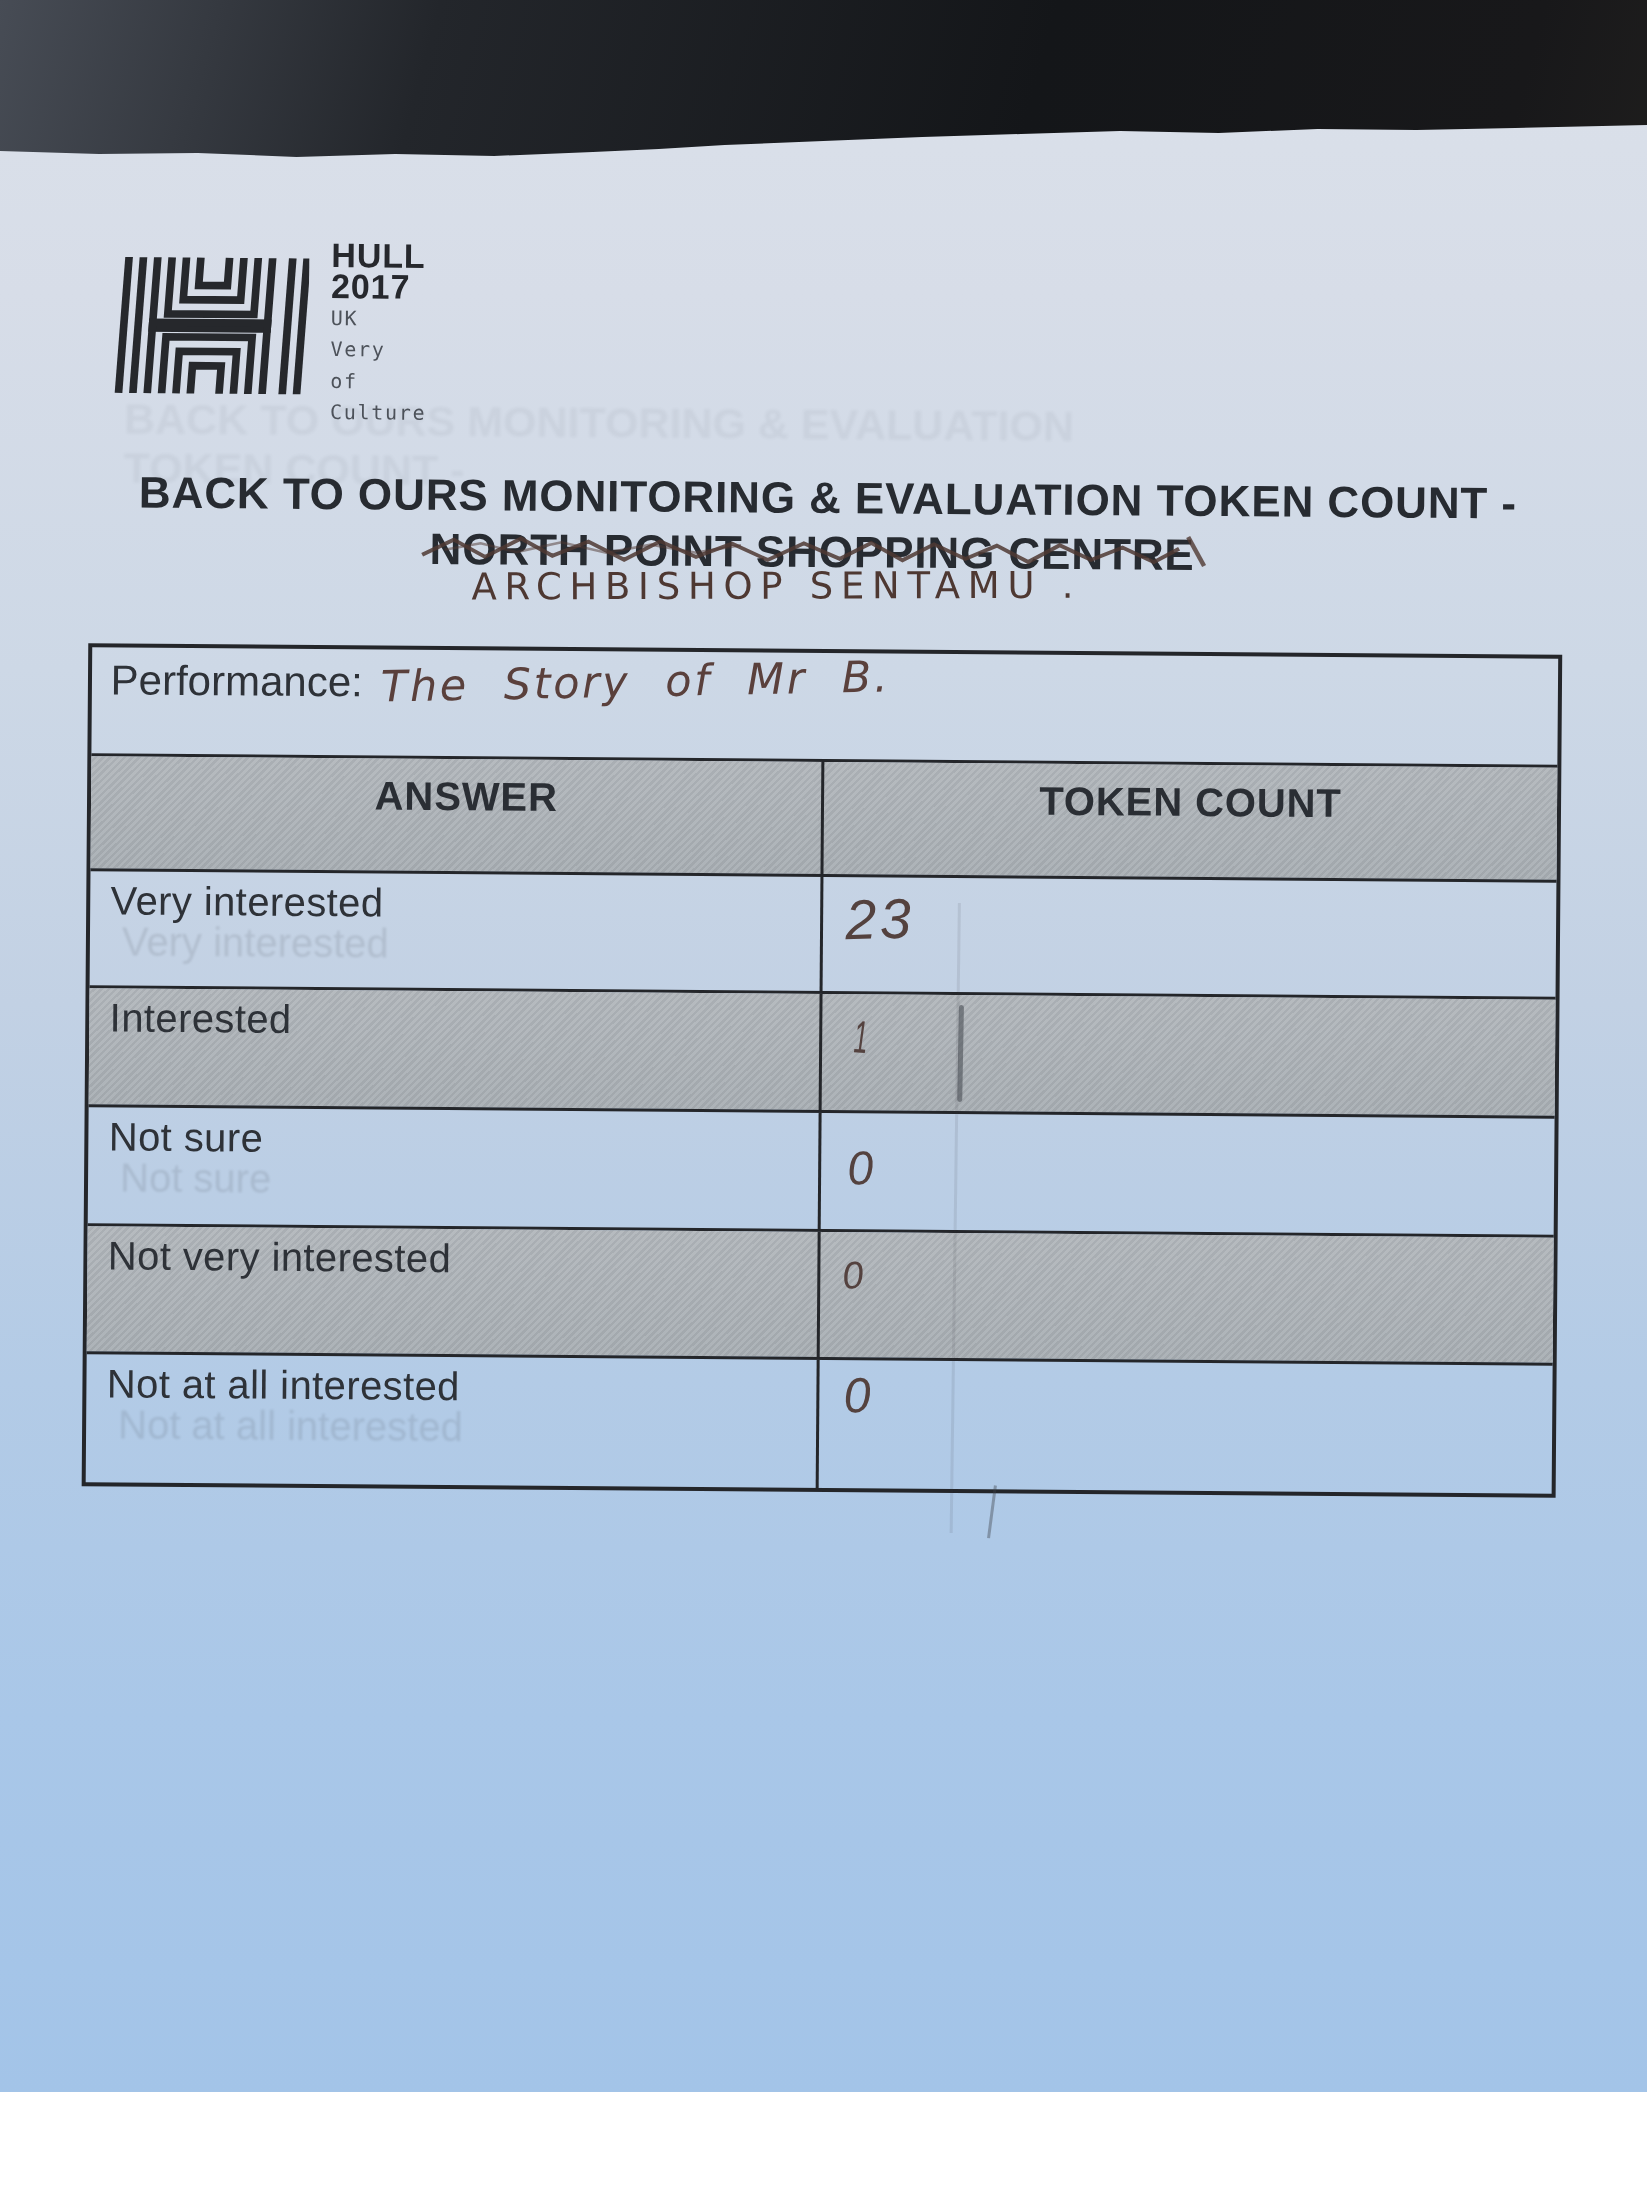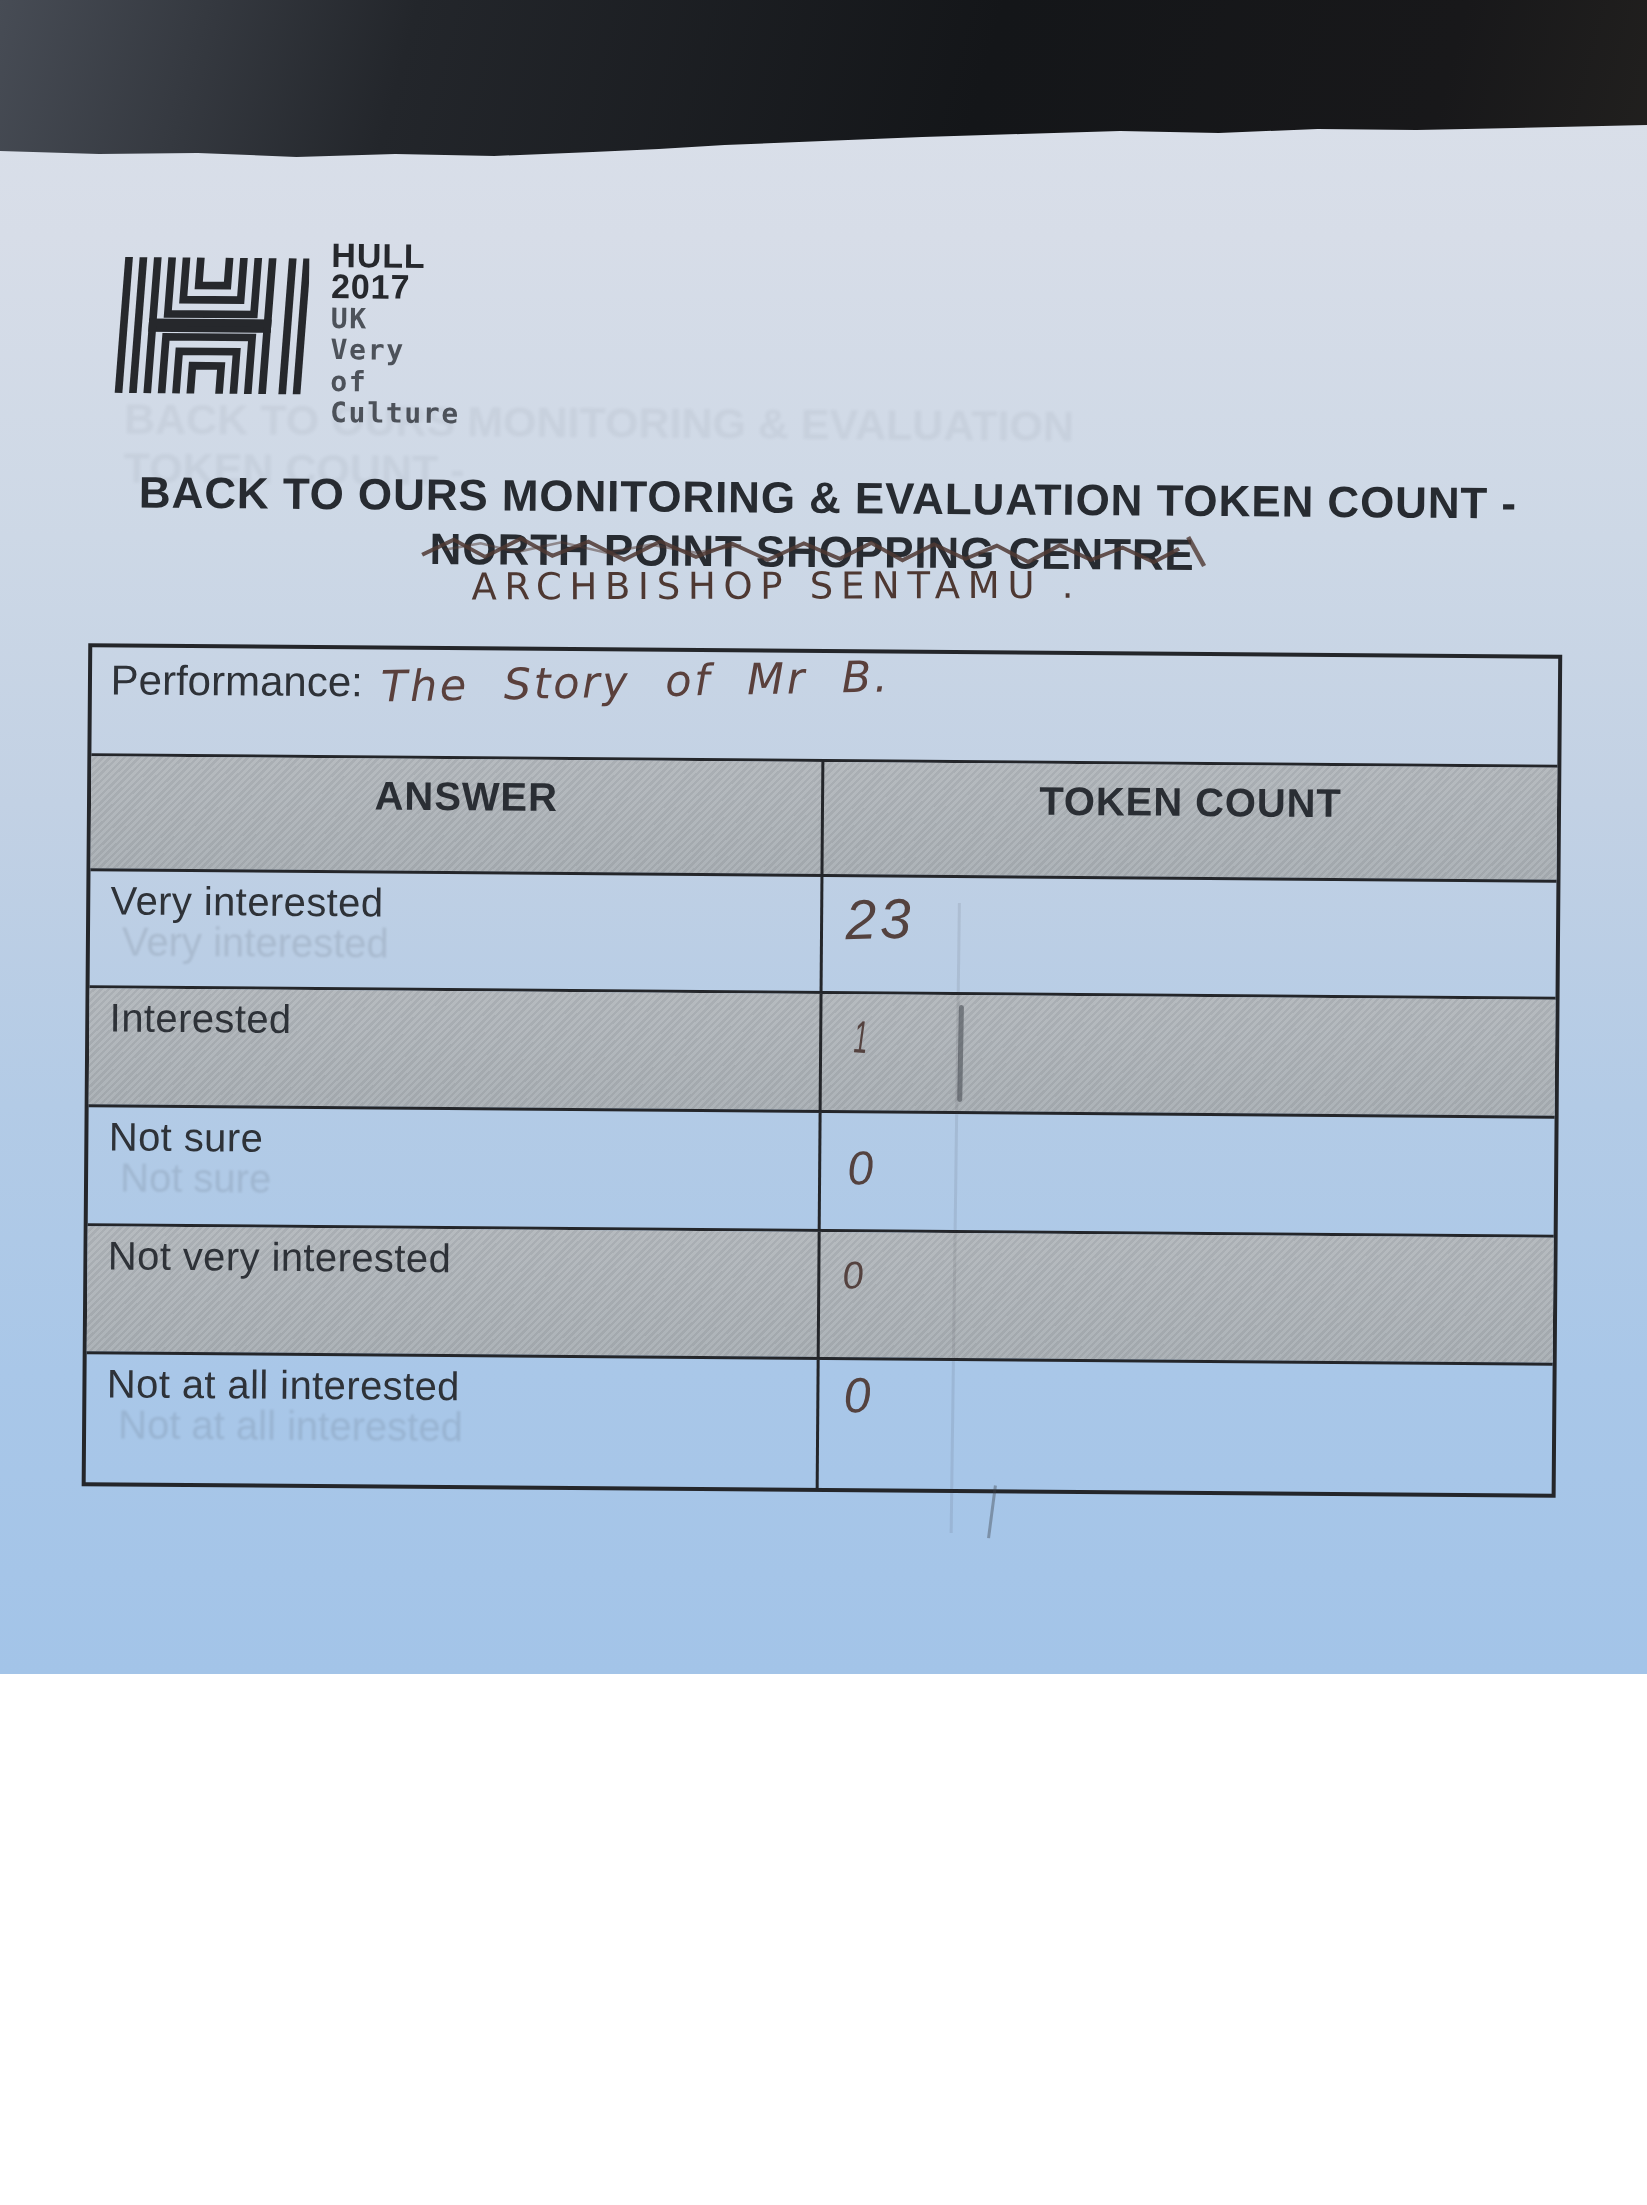--- a/index.html
+++ b/index.html
@@ -1,35 +1,35 @@
 <!DOCTYPE html>
 <html style="font-size:13.6px"><head>
 <meta charset="utf-8">
 <style>
   html,body{margin:0;padding:0;width:1647px;height:2205px;overflow:hidden;
     font-family:"Liberation Sans", sans-serif;}
-  .scene{position:relative;width:1647px;height:1674px;background:#4c1d95;overflow:hidden;}
+  .scene{position:relative;width:1647px;height:2092px;background:#4c1d95;overflow:hidden;}
 
   
   .surface{position:absolute;inset:0;
     background:linear-gradient(105deg,#474c55 0%,#23262b 20%,#141619 48%,#18181a 70%,#2b2823 92%,#322e27 100%);}
 
   
   .paper{position:absolute;inset:0;
     background:linear-gradient(180deg,#dbe1ea 0%,#d7dde8 14%,#cdd8e6 32%,#c2d1e4 48%,#b3cbe6 66%,#a9c7e8 82%,#a3c4e8 100%);
     clip-path:polygon(0 151px,6% 154px,12% 153px,18% 157px,24% 154px,30% 156px,36% 152px,40% 149px,44% 145px,50% 141px,56% 137px,62% 134px,68% 131px,74% 133px,80% 129px,86% 130px,92% 128px,100% 125px,100% 100%,0% 100%);}
 
   .content{position:absolute;inset:0;transform:rotate(0.45deg);transform-origin:824px 1063px;}
 
   
   .logo{position:absolute;left:102px;top:242px;display:flex;}
   .logo svg{display:block;}
   .logo-text{margin-left:22px;margin-top:1.7px;line-height:1;}
   .logo-bold{font-weight:bold;font-size:34px;letter-spacing:0.9px;color:#26282d;line-height:31.5px;}
-  .logo-light{font-family:"DejaVu Sans Mono", monospace;font-size:28px;letter-spacing:1.7px;color:#4d525a;line-height:31.5px;font-weight:bold;}
+  .logo-light{font-family:"DejaVu Sans Mono", monospace;font-size:20px;letter-spacing:1.7px;color:#4d525a;line-height:31.5px;}
 
   
   .title-1{position:absolute;left:0;top:473px;width:100%;text-align:center;
     font-weight:bold;font-size:44px;letter-spacing:0.9px;color:#272b31;}
   .title-2-row{position:absolute;left:0;top:527px;width:100%;text-align:center;}
   .strike-wrap{position:relative;display:inline-block;transform:translateX(-15.3px);}
   .title-2{font-weight:bold;font-size:44px;letter-spacing:0.9px;color:#272b31;}
   .scribble{position:absolute;left:-12px;top:1.7px;width:calc(100% + 43px);height:51px;pointer-events:none;}
   .ghost-title{position:absolute;left:119px;top:400px;width:1021px;
     font-weight:bold;font-size:43px;color:#353b45;opacity:.055;filter:blur(1.7px);}

